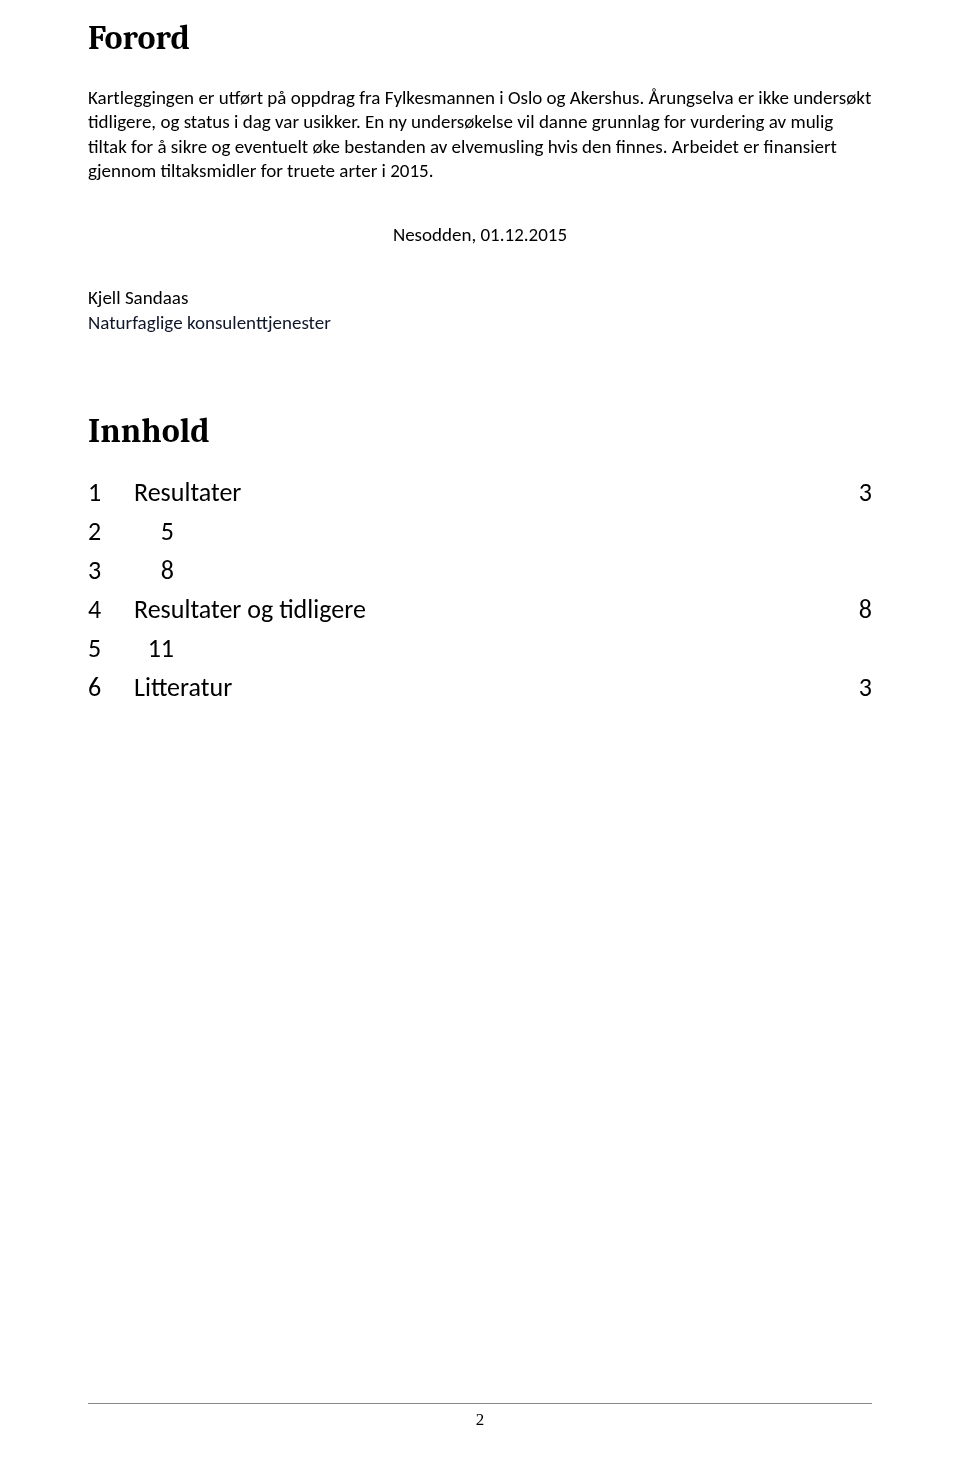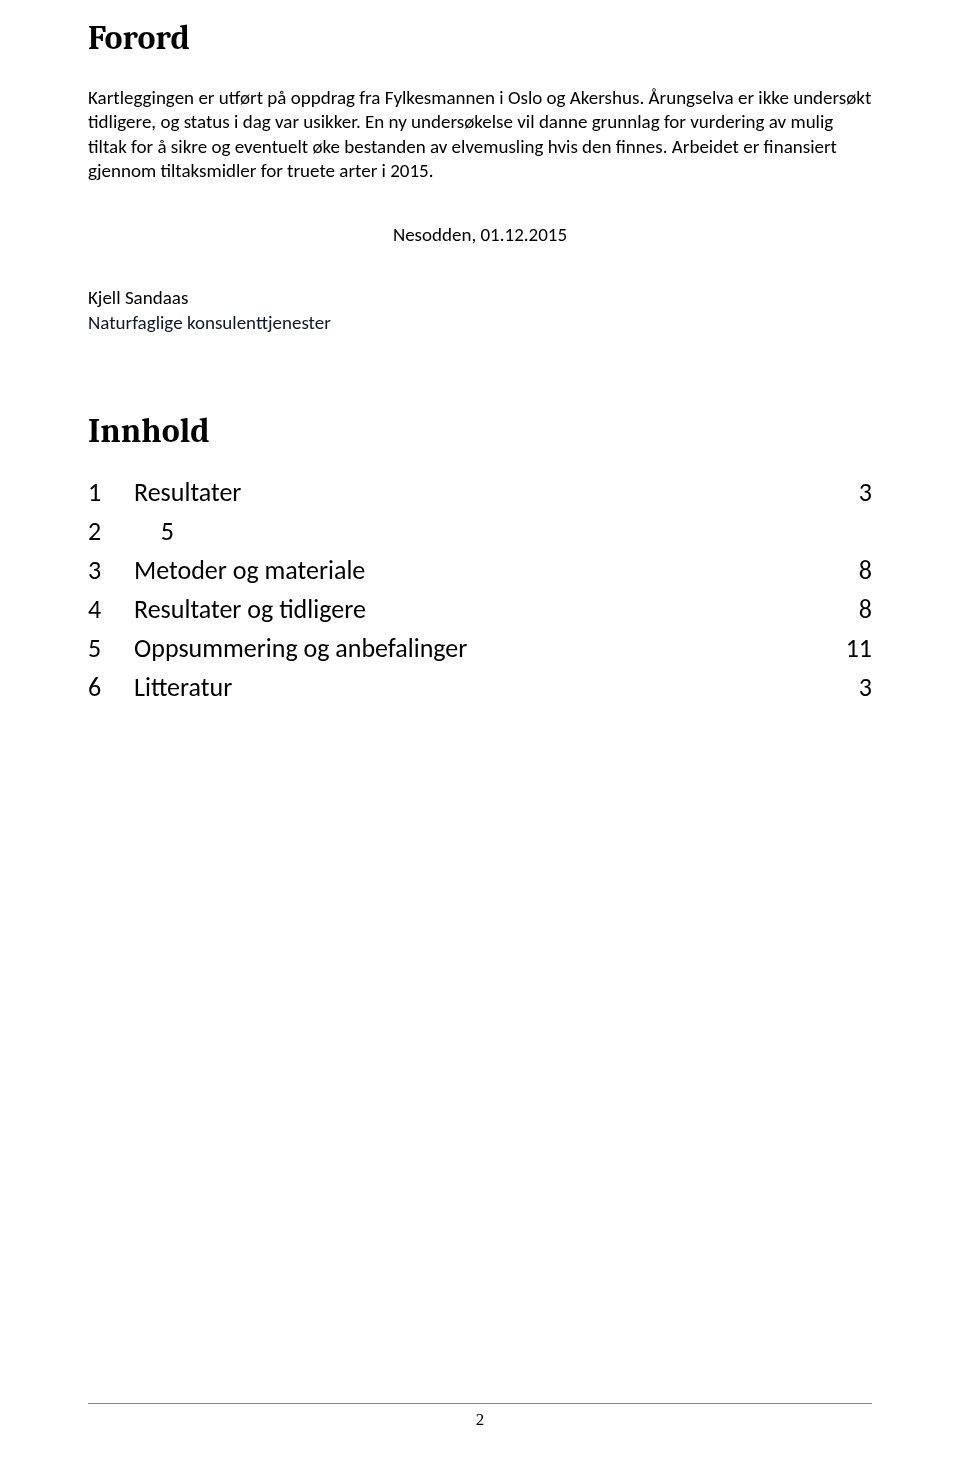--- a/index.html
+++ b/index.html
@@ -113,31 +113,29 @@
       <span class="toc-num">1</span>
       <span class="toc-title">Resultater</span>
       <span class="toc-page">3</span>
     </div>
     <div class="toc-row">
       <span class="toc-num">2</span>
       <span class="toc-page">5</span>
     </div>
     <div class="toc-row">
       <span class="toc-num">3</span>
-      <span class="toc-title">Metoder og materiale</span>
       <span class="toc-page">8</span>
     </div>
     <div class="toc-row">
       <span class="toc-num">4</span>
       <span class="toc-title">Resultater og tidligere</span>
       <span class="toc-page">8</span>
     </div>
     <div class="toc-row">
       <span class="toc-num">5</span>
-      <span class="toc-title">Oppsummering og anbefalinger</span>
       <span class="toc-page">11</span>
     </div>
     <div class="toc-row">
       <span class="toc-num">6</span>
       <span class="toc-title">Litteratur</span>
       <span class="toc-page">3</span>
     </div>
   </div>
 
   <div class="footer">

